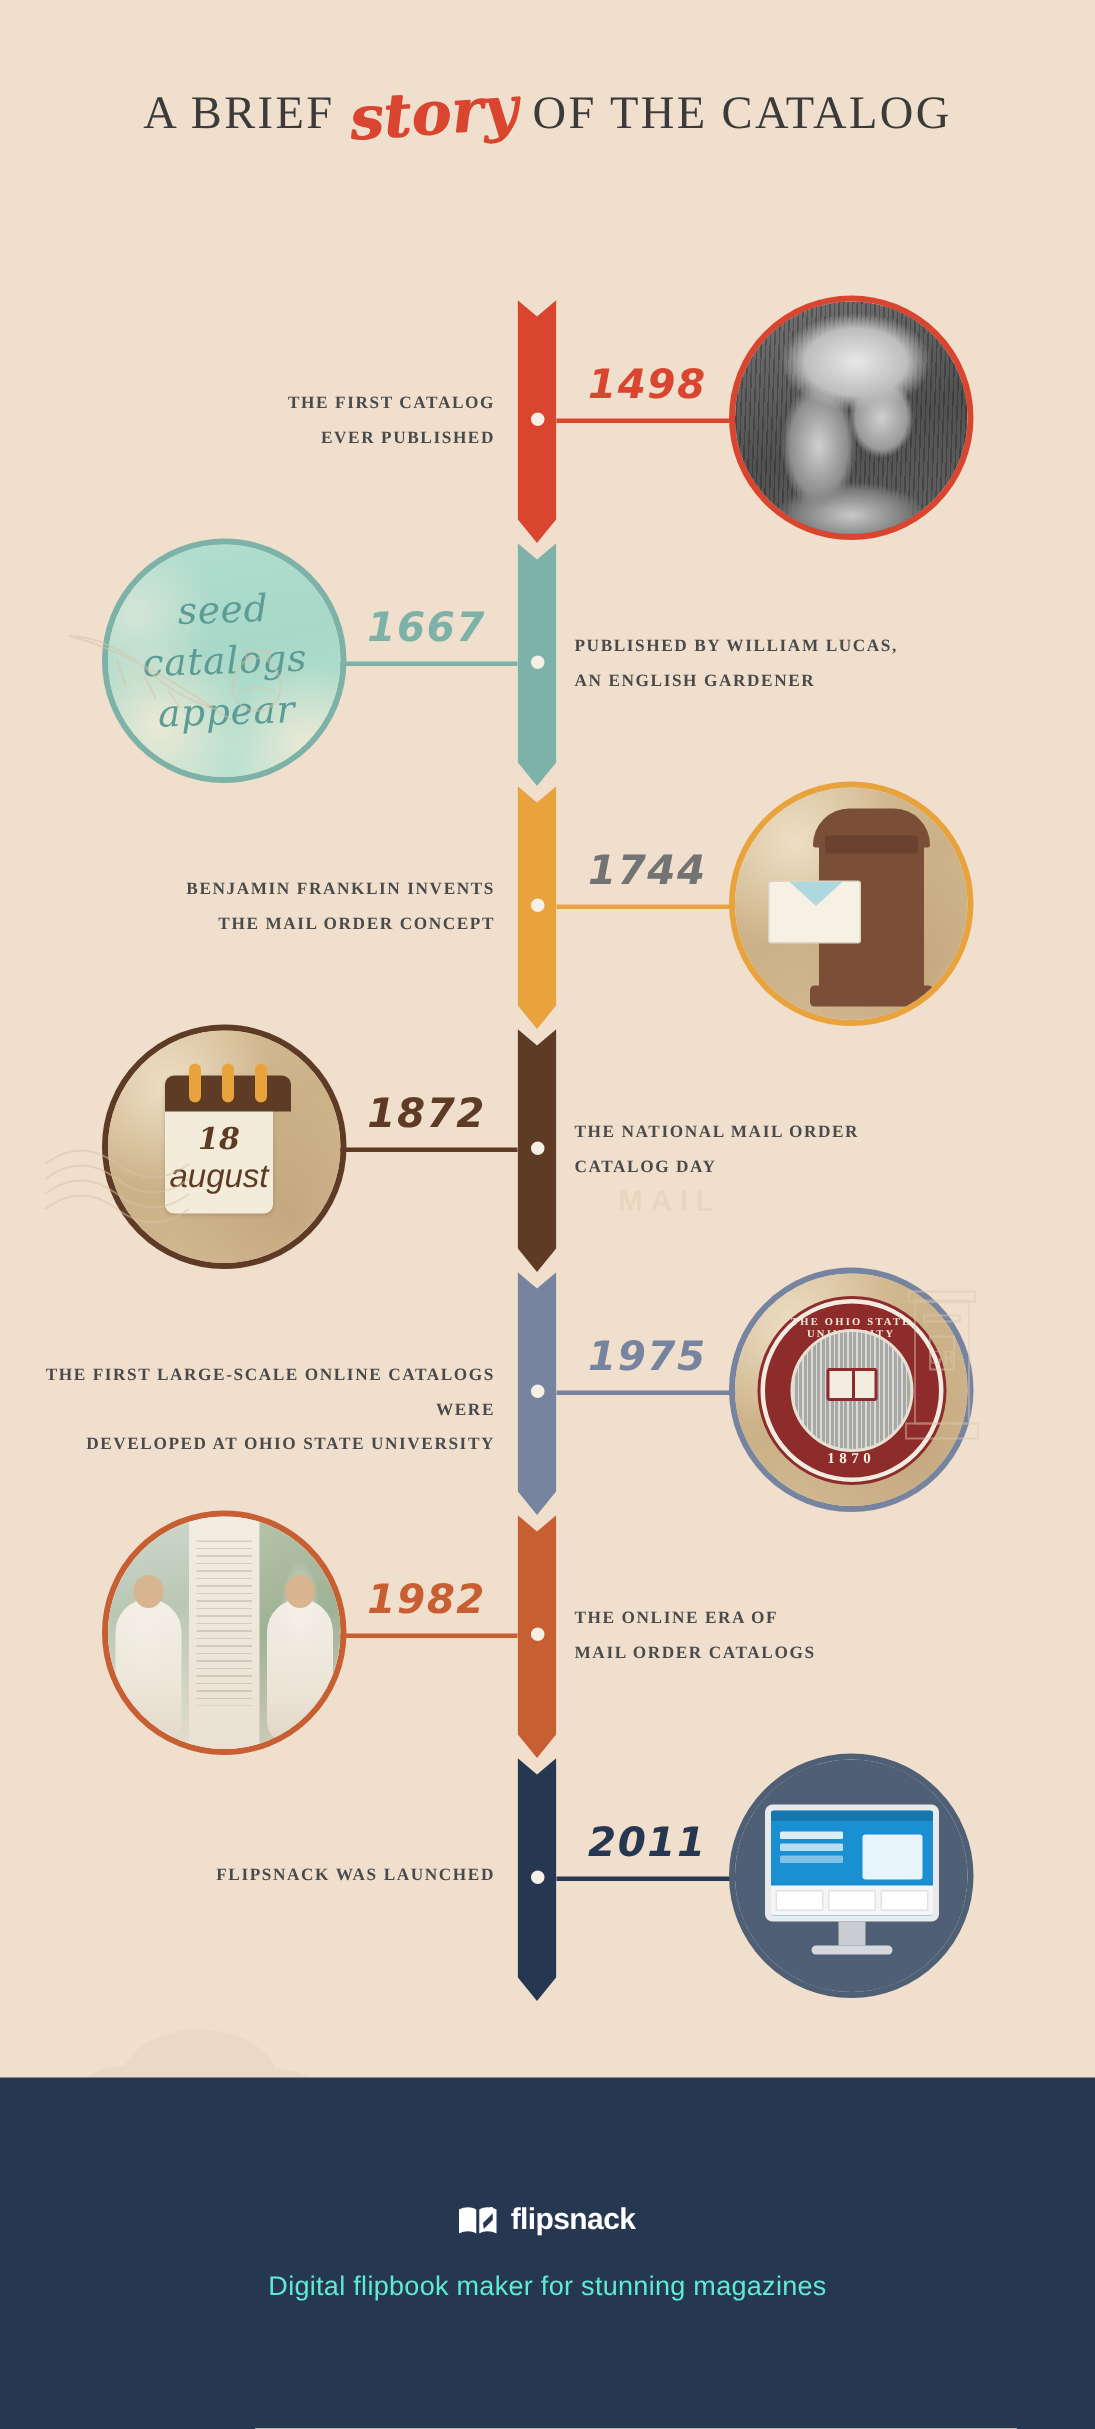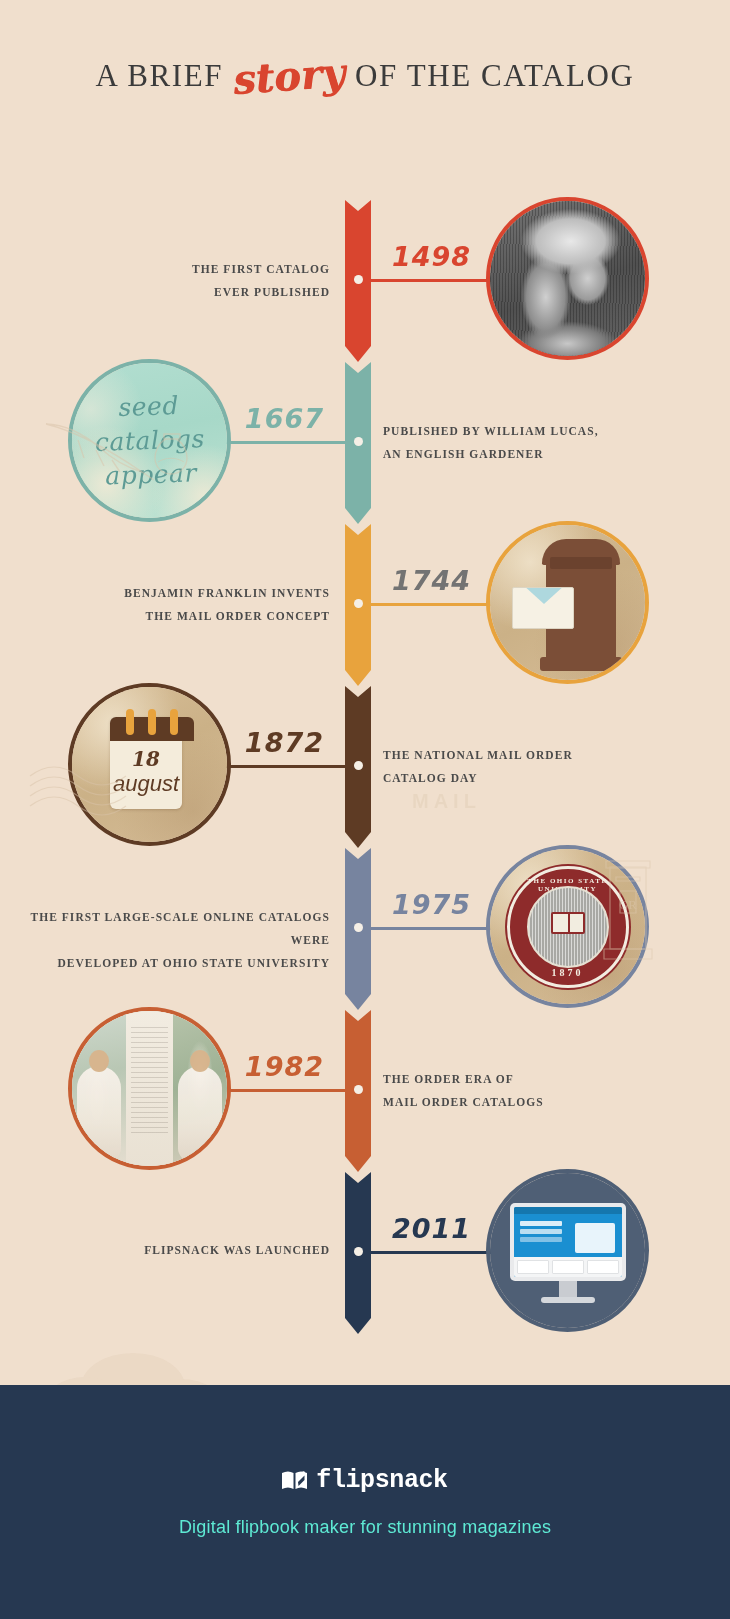--- a/index.html
+++ b/index.html
@@ -482,23 +482,23 @@
     display: flex;
     align-items: center;
     gap: 8px;
     margin-bottom: 22px;
   }
   .logo-mark {
     width: 26px; height: 19px;
     position: relative;
   }
   .logo-text {
-    font-family: Liberation Mono, monospace;
+    font-family: Liberation Sans, sans-serif;
     font-weight: bold;
-    font-size: 25px;
+    font-size: 20px;
     color: #ffffff;
     letter-spacing: -0.4px;
   }
   .footer-tagline {
     font-family: "Liberation Sans", sans-serif;
     font-size: 18px;
     color: #5eead4;
     letter-spacing: 0.2px;
   }
 </style>
@@ -629,21 +629,21 @@
 
   <div class="row" style="top:860px">
     <div class="seg">
       <div class="seg-body" style="background:#c75f33"></div>
       <div class="seg-tip" style="background:#c75f33"></div>
       <div class="seg-dot"></div>
     </div>
     <div class="connector conn-left" style="background:#c75f33"></div>
     <div class="year year-left" style="color:#c75f33">1982</div>
     <div class="caption cap-right">
-      <div>THE ORDER ERA OF</div>
+      <div>THE ONLINE ERA OF</div>
       <div>MAIL ORDER CATALOGS</div>
     </div>
     <div class="circle circ-left" style="border-color:#c75f33">
       <div class="catalogspread">
         <div class="cat-pane cat-left-pane">
           <div class="cat-figure">
             <div class="cat-head"></div>
           </div>
         </div>
         <div class="cat-pane cat-mid-pane">

